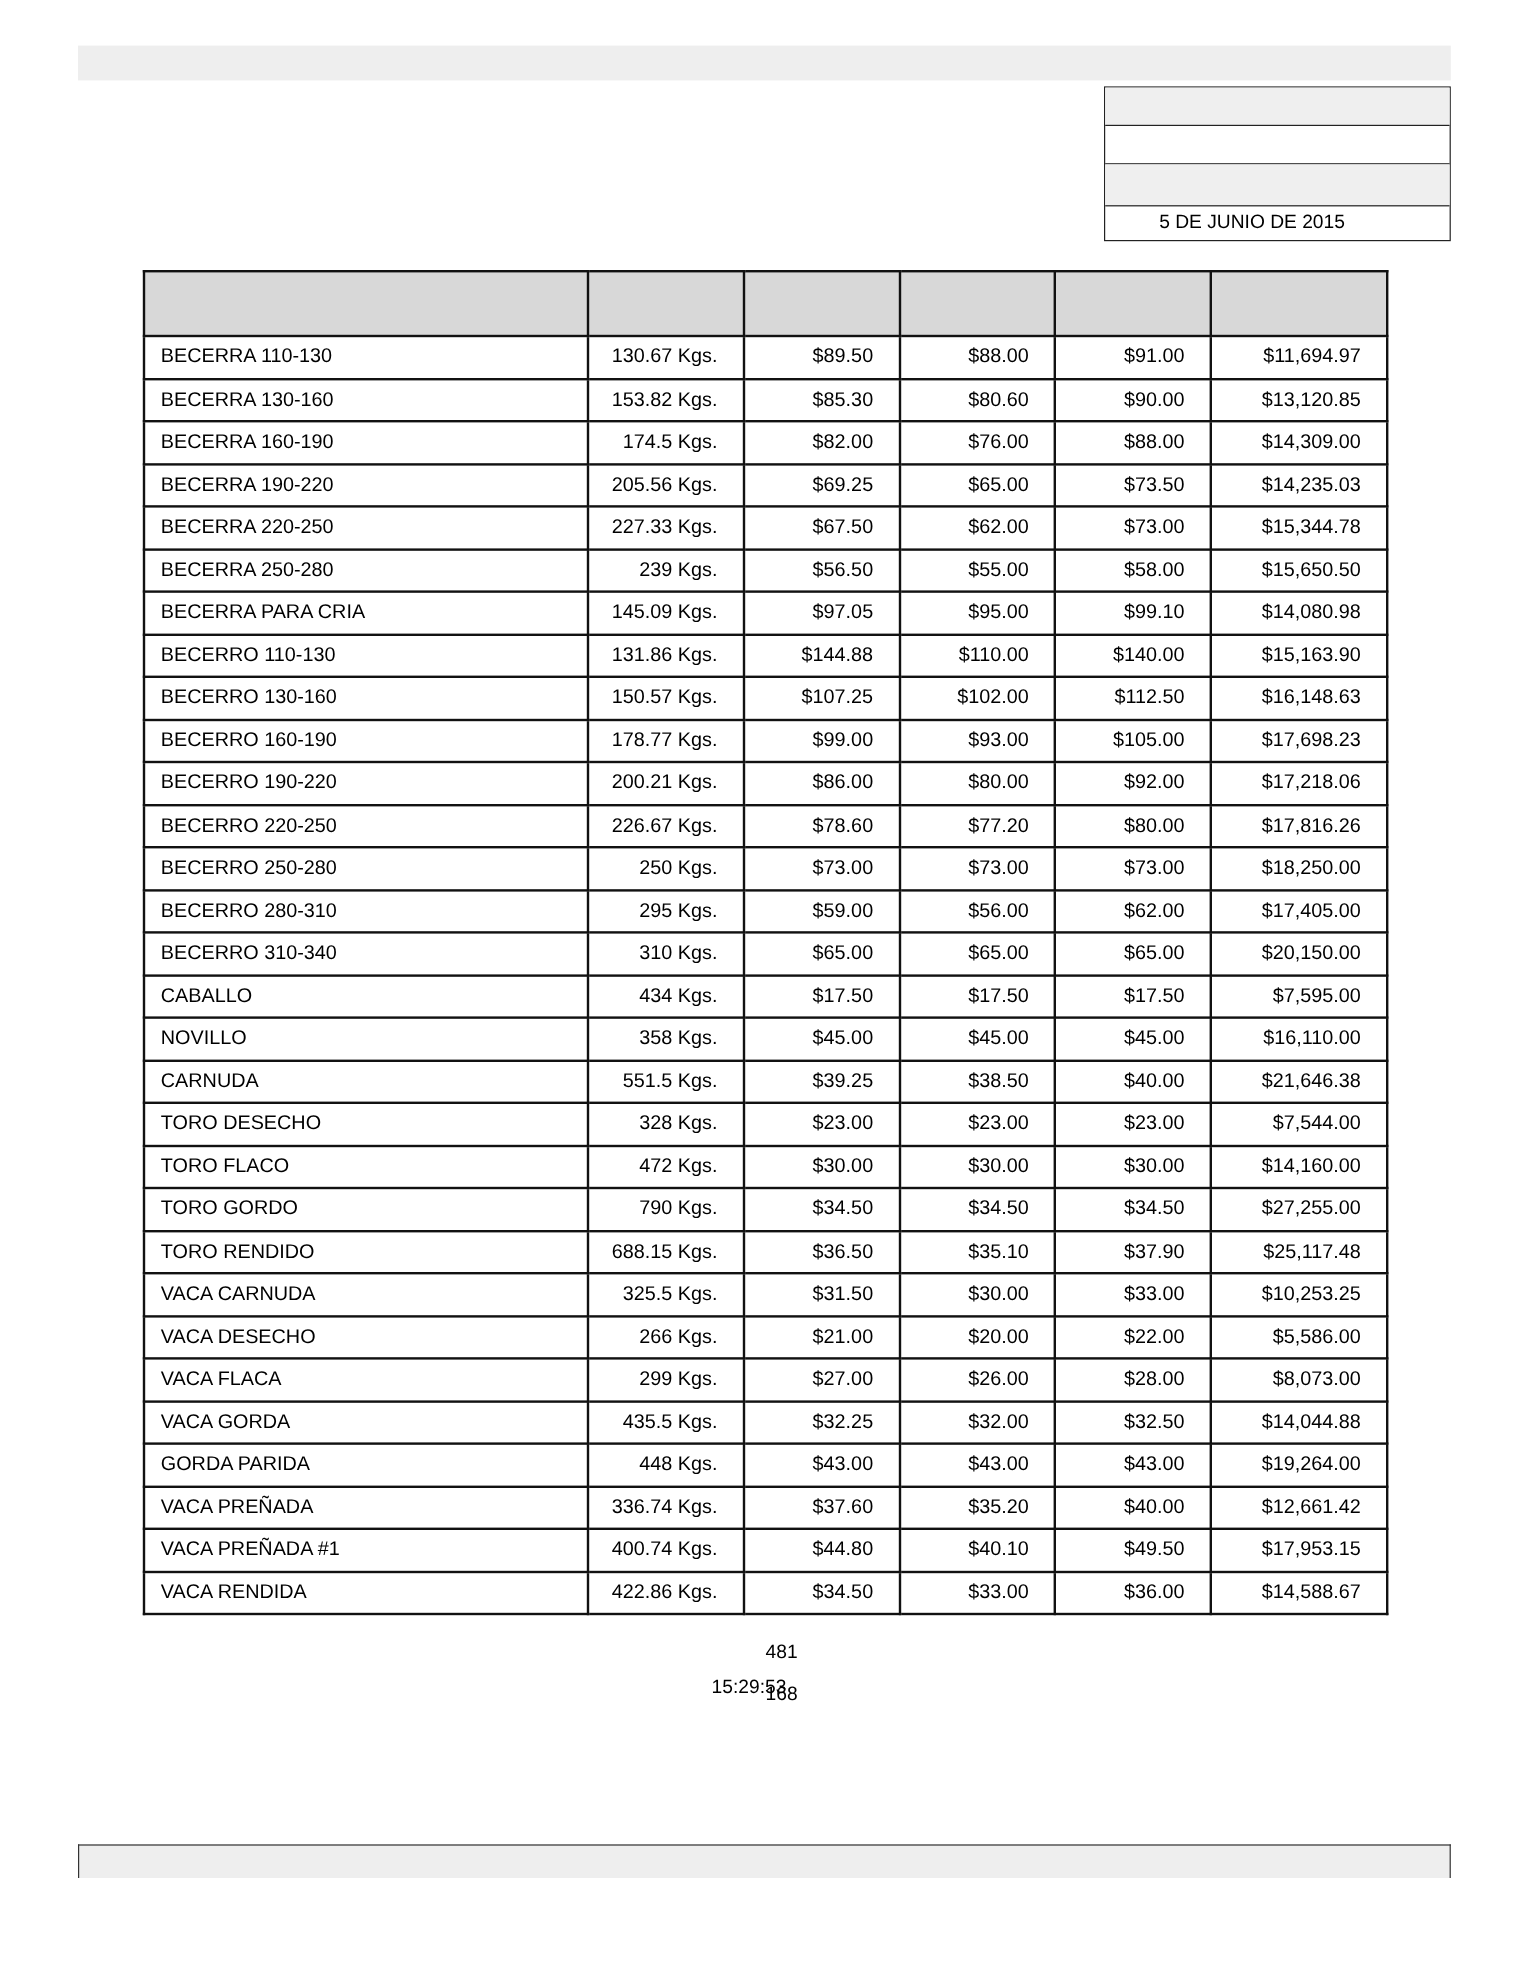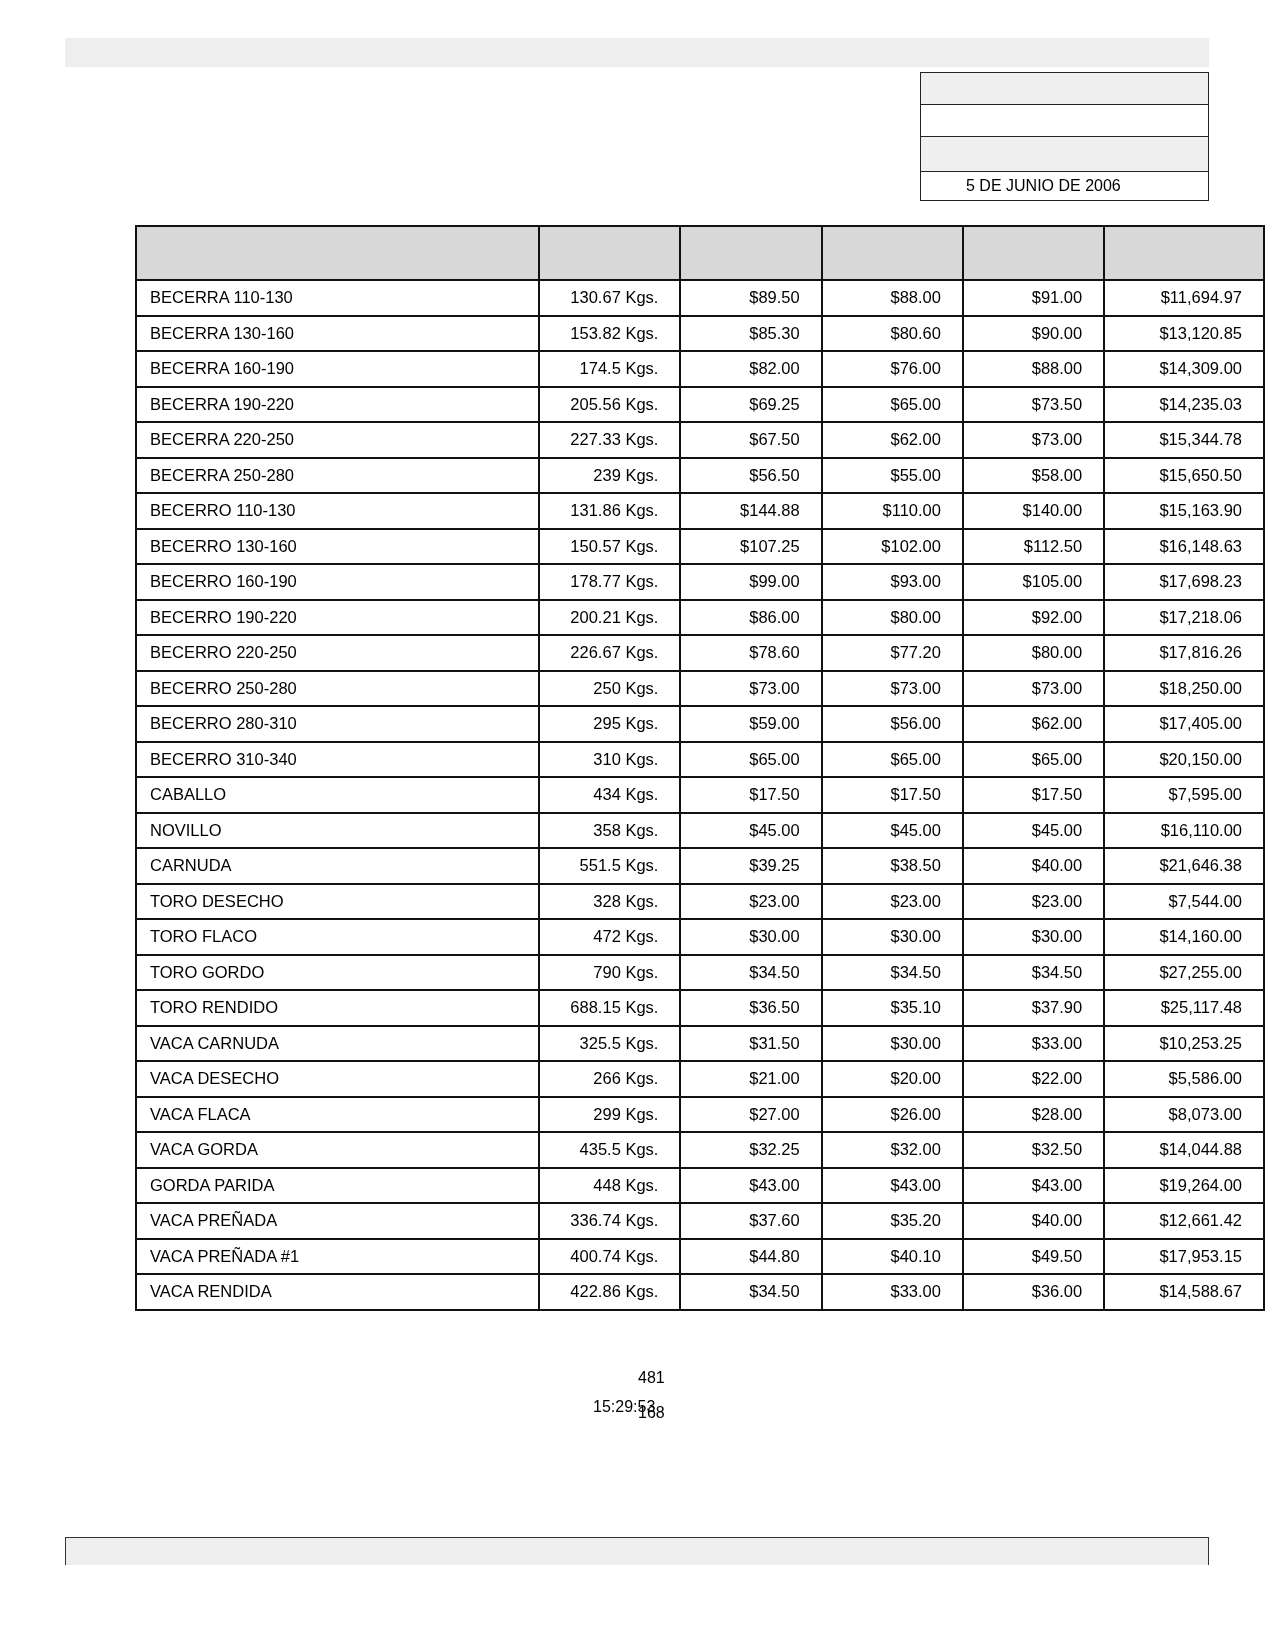--- a/index.html
+++ b/index.html
@@ -7,22 +7,22 @@
       width: 1275px; height: 1650px; position: relative; background: #ffffff;
       font-family: "Liberation Sans", sans-serif; color: #000; overflow: hidden;
     }
     .top-bar { position: absolute; left: 65px; top: 38px; width: 1144px; height: 29px; background: #eeeeee; }
     .info-box { position: absolute; left: 920px; top: 72px; width: 287px; border: 1.5px solid #222; }
     .info-row { height: 32px; border-bottom: 1.5px solid #222; box-sizing: border-box; }
     .info-row.shaded { background: #efefef; }
     .info-row.tall { height: 35px; }
     .info-row:last-child { border-bottom: none; height: 28px; font-size: 16px; text-align: left; padding-left: 45px; line-height: 28px; }
     table.prices {
-      position: absolute; left: 119px; top: 225px; width: 1130px;
-      border-collapse: collapse; border: 2px solid #111; font-size: 16.5px; margin-left: 16px;
+      position: absolute; left: 119px; top: 225px; width: 1038px;
+      border-collapse: collapse; border: 2px solid #111; font-size: 16.5px;
     }
     table.prices th { background: #d8d8d8; height: 52px; border: 2px solid #111; padding: 0; }
     table.prices td { height: 33.5px; border: 2px solid #111; padding: 0 21px 0 13px; text-align: right; white-space: nowrap; }
     table.prices td.name { text-align: left; }
     col.c0 { width: 371px; } col.c1 { width: 130px; } col.c2 { width: 130px; }
     col.c3 { width: 130px; } col.c4 { width: 130px; } col.c5 { width: 147px; }
     .foot { position: absolute; font-size: 16px; }
     .foot-count { left: 638px; top: 1369px; }
     .foot-time { left: 593px; top: 1398px; }
     .foot-page { left: 638px; top: 1404px; }
@@ -31,21 +31,21 @@
   </style>
 </head>
 <body>
 
 <div class="top-bar"></div>
 
 <div class="info-box">
   <div class="info-row shaded"></div>
   <div class="info-row"></div>
   <div class="info-row shaded tall"></div>
-  <div class="info-row">5 DE JUNIO DE 2006</div>
+  <div class="info-row">5 DE JUNIO DE 2015</div>
 </div>
 
 <table class="prices">
   <colgroup>
     <col class="c0">
       <col class="c1">
       <col class="c2">
       <col class="c3">
       <col class="c4">
       <col class="c5">
@@ -103,20 +103,28 @@
       </tr>
       <tr>
         <td class="name">BECERRA 250-280</td>
         <td>239 Kgs.</td>
         <td>$56.50</td>
         <td>$55.00</td>
         <td>$58.00</td>
         <td>$15,650.50</td>
       </tr>
       <tr>
+        <td class="name">BECERRA PARA CRIA</td>
+        <td>145.09 Kgs.</td>
+        <td>$97.05</td>
+        <td>$95.00</td>
+        <td>$99.10</td>
+        <td>$14,080.98</td>
+      </tr>
+      <tr>
         <td class="name">BECERRO 110-130</td>
         <td>131.86 Kgs.</td>
         <td>$144.88</td>
         <td>$110.00</td>
         <td>$140.00</td>
         <td>$15,163.90</td>
       </tr>
       <tr>
         <td class="name">BECERRO 130-160</td>
         <td>150.57 Kgs.</td>

